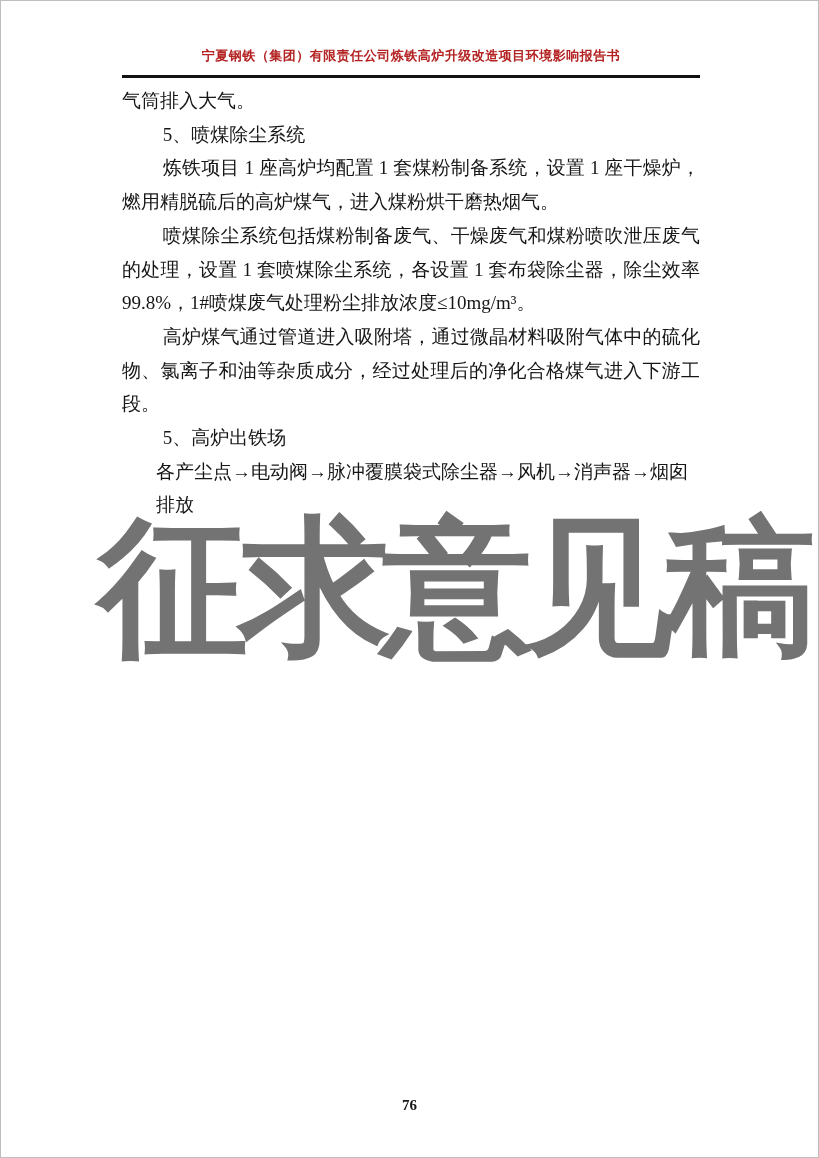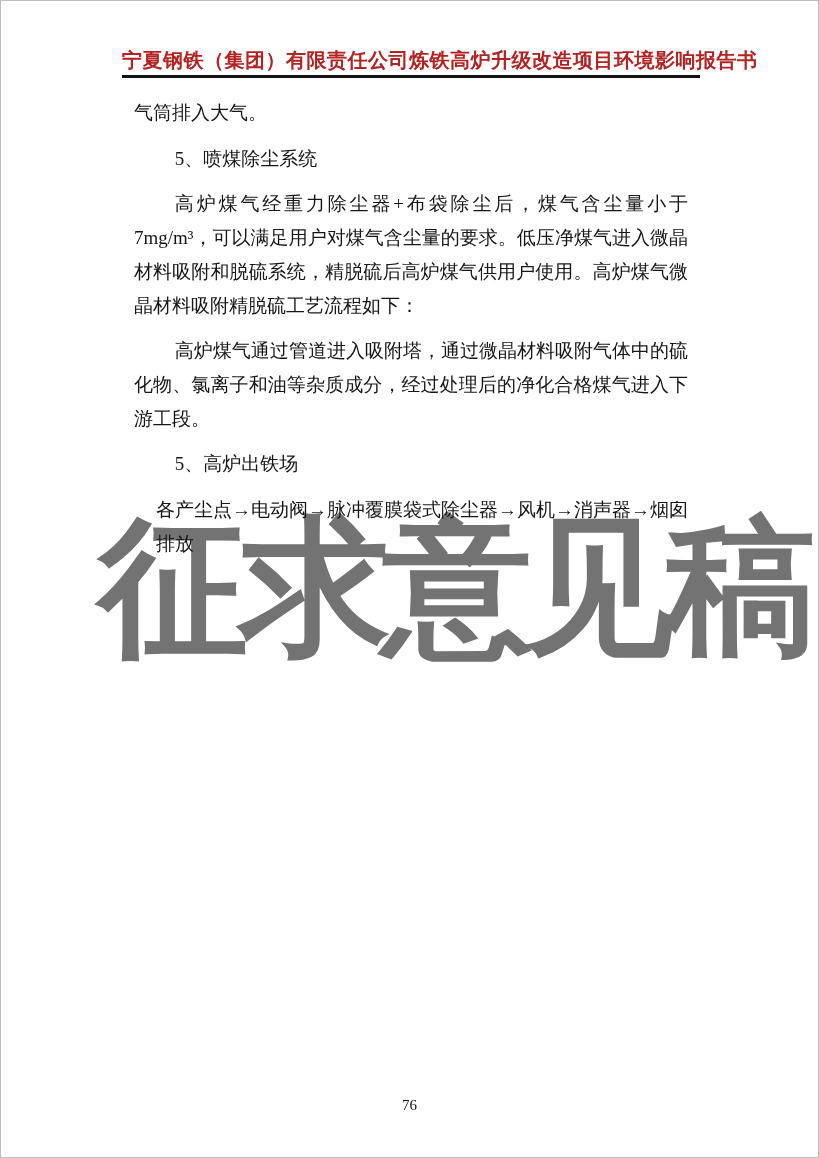--- a/index.html
+++ b/index.html
@@ -18,21 +18,21 @@
     overflow: hidden;
     font-family: "Liberation Serif", "DejaVu Serif", serif;
     color: #161616;
   }
   .header-title {
     position: absolute;
     top: 46px;
     left: 121px;
     width: 578px;
     text-align: center;
-    font-size: 20px;
+    font-size: 13px;
     font-weight: bold;
     letter-spacing: 0.5px;
     color: #b42222;
     white-space: nowrap;
   }
   .header-rule {
     position: absolute;
     top: 74px;
     left: 121px;
     width: 578px;
@@ -58,53 +58,54 @@
   .content {
     position: absolute;
     top: 83px;
     left: 121px;
     width: 578px;
     font-size: 19px;
     line-height: 33.7px;
     text-align: justify;
     z-index: 2;
   }
-  .content p { margin: 12px; }
+  .content p { margin: 0; }
   .content p.indent { text-indent: 2.15em; }
   .content p.flow {
     text-align: left;
     margin-left: 34px;
     text-indent: 0;
   }
   .page-number {
     position: absolute;
     top: 1096px;
     left: 0;
     width: 100%;
     text-align: center;
     font-size: 15px;
-    font-weight: normal;
+    font-weight: bold;
     z-index: 2;
   }
 </style>
 </head>
 <body>
 
 <div class="page">
 
   <div class="header-title">宁夏钢铁（集团）有限责任公司炼铁高炉升级改造项目环境影响报告书</div>
 
   <div class="header-rule"></div>
 
   <div class="watermark">征求意见稿</div>
 
   <div class="content">
     <p class="plain">气筒排入大气。</p>
     <p class="indent">5、喷煤除尘系统</p>
-    <p class="indent">高炉煤气经重力除尘器+布袋除尘后，煤气含尘量小于 7mg/m³，可以满足用户对煤气含尘量的要求。低压净煤气进入微晶材料吸附和脱硫系统，精脱硫后高炉煤气供用户使用。高炉煤气微晶材料吸附精脱硫工艺流程如下：</p>
+    <p class="indent">炼铁项目 1 座高炉均配置 1 套煤粉制备系统，设置 1 座干燥炉，燃用精脱硫后的高炉煤气，进入煤粉烘干磨热烟气。</p>
+    <p class="indent">喷煤除尘系统包括煤粉制备废气、干燥废气和煤粉喷吹泄压废气的处理，设置 1 套喷煤除尘系统，各设置 1 套布袋除尘器，除尘效率 99.8%，1#喷煤废气处理粉尘排放浓度≤10mg/m³。</p>
     <p class="indent">高炉煤气通过管道进入吸附塔，通过微晶材料吸附气体中的硫化物、氯离子和油等杂质成分，经过处理后的净化合格煤气进入下游工段。</p>
     <p class="indent">5、高炉出铁场</p>
     <p class="flow">各产尘点→电动阀→脉冲覆膜袋式除尘器→风机→消声器→烟囱排放</p>
 
   </div>
 
   <div class="page-number">76</div>
 
 </div>
 

